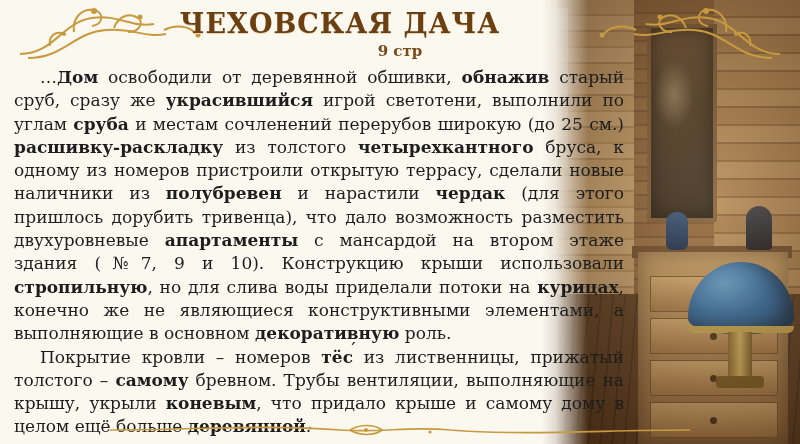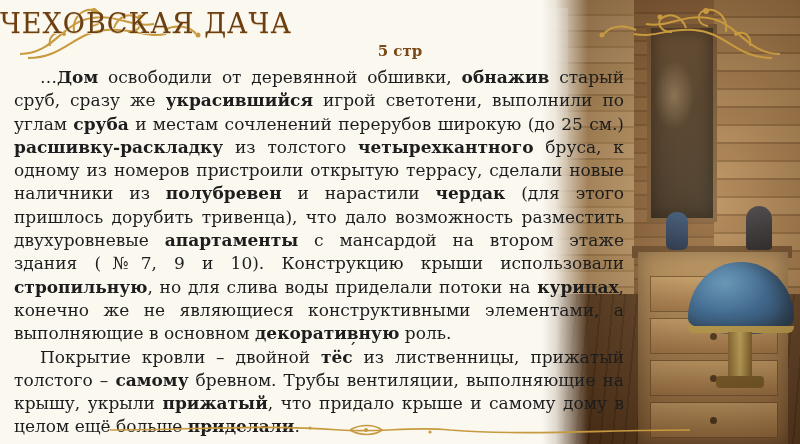--- a/index.html
+++ b/index.html
@@ -148,23 +148,23 @@
   }
 
   
   .header {
     position: absolute;
     left: 0; top: 0; width: 800px; height: 66px;
   }
   .title {
     position: absolute;
     left: 0; top: 8px; width: 680px;
-    text-align: left;
+    text-align: center;
     font-family: "DejaVu Serif", serif;
-    font-weight: normal;
+    font-weight: bold;
     font-size: 27px;
     letter-spacing: 1px;
     color: #6c3f12;
     text-shadow: 0 1px 0 #e8d7b6;
   }
   .subtitle {
     position: absolute;
     left: 0; top: 42px; width: 800px;
     text-align: center;
     font-family: "DejaVu Serif", serif;
@@ -276,26 +276,26 @@
       </g>
       <g fill="currentColor">
         <circle cx="80" cy="9" r="3"></circle>
         <circle cx="126" cy="15" r="2.5"></circle>
         <circle cx="184" cy="33" r="2.5"></circle>
         <circle cx="50" cy="32" r="2"></circle>
       </g>
     </svg>
 
     <div class="title">ЧЕХОВСКАЯ ДАЧА</div>
-    <div class="subtitle">5 стр</div>
+    <div class="subtitle">9 стр</div>
   </div>
 
   <div class="body-text">
     <p class="indent" id="para-0"><span>…</span><b>Дом</b><span> освободили от деревянной обшивки, </span><b>обнажив</b><span> старый сруб, сразу же </span><b>украсившийся</b><span> игрой светотени, выполнили по углам </span><b>сруба</b><span> и местам  сочленений перерубов широкую (до 25 см.) </span><b>расшивку-раскладку</b><span> из толстого </span><b>четырехкантного</b><span> бруса, к одному из номеров пристроили открытую террасу, сделали новые наличники из </span><b>полубревен</b><span> и нарастили </span><b>чердак</b><span> (для этого пришлось дорубить тривенца), что дало возможность разместить двухуровневые </span><b>апартаменты</b><span> с мансардой на втором этаже здания (№7, 9 и 10). Конструкцию крыши использовали </span><b>стропильную</b><span>, но для слива воды приделали потоки на </span><b>курицах</b><span>, конечно же не являющиеся конструктивными элементами, а выполняющие в основном </span><b>декоративную</b><span> роль.</span></p>
-    <p class="indent" id="para-1"><span>Покрытие кровли – двойной </span><b class="accent-letter">тёс</b><span> из лиственницы, прижатый толстого – </span><b>самому</b><span> бревном. Трубы вентиляции, выполняющие на крышу, укрыли </span><b>прижатый</b><span>, что придало крыше и самому дому в целом ещё больше </span><b>приделали</b><span>.</span></p>
+    <p class="indent" id="para-1"><span>Покрытие кровли – номеров </span><b class="accent-letter">тёс</b><span> из лиственницы, прижатый толстого – </span><b>самому</b><span> бревном. Трубы вентиляции, выполняющие на крышу, укрыли </span><b>коневым</b><span>, что придало крыше и самому дому в целом ещё больше </span><b>деревянной</b><span>.</span></p>
   </div>
 
   <svg class="bottom-rule" viewBox="0 0 580 16" preserveAspectRatio="none" aria-hidden="true">
     <g fill="none" stroke="currentColor" stroke-width="1.6">
       <path d="M0 8 C 90 8, 150 2, 230 8 C 270 11, 300 4, 340 8 C 420 14, 490 8, 580 8"></path>
       <path d="M240 8 C 250 2, 264 2, 272 8 C 264 14, 250 14, 240 8"></path>
     </g>
     <g fill="currentColor">
       <circle cx="256" cy="8" r="2"></circle>
       <circle cx="200" cy="6" r="1.6"></circle>

